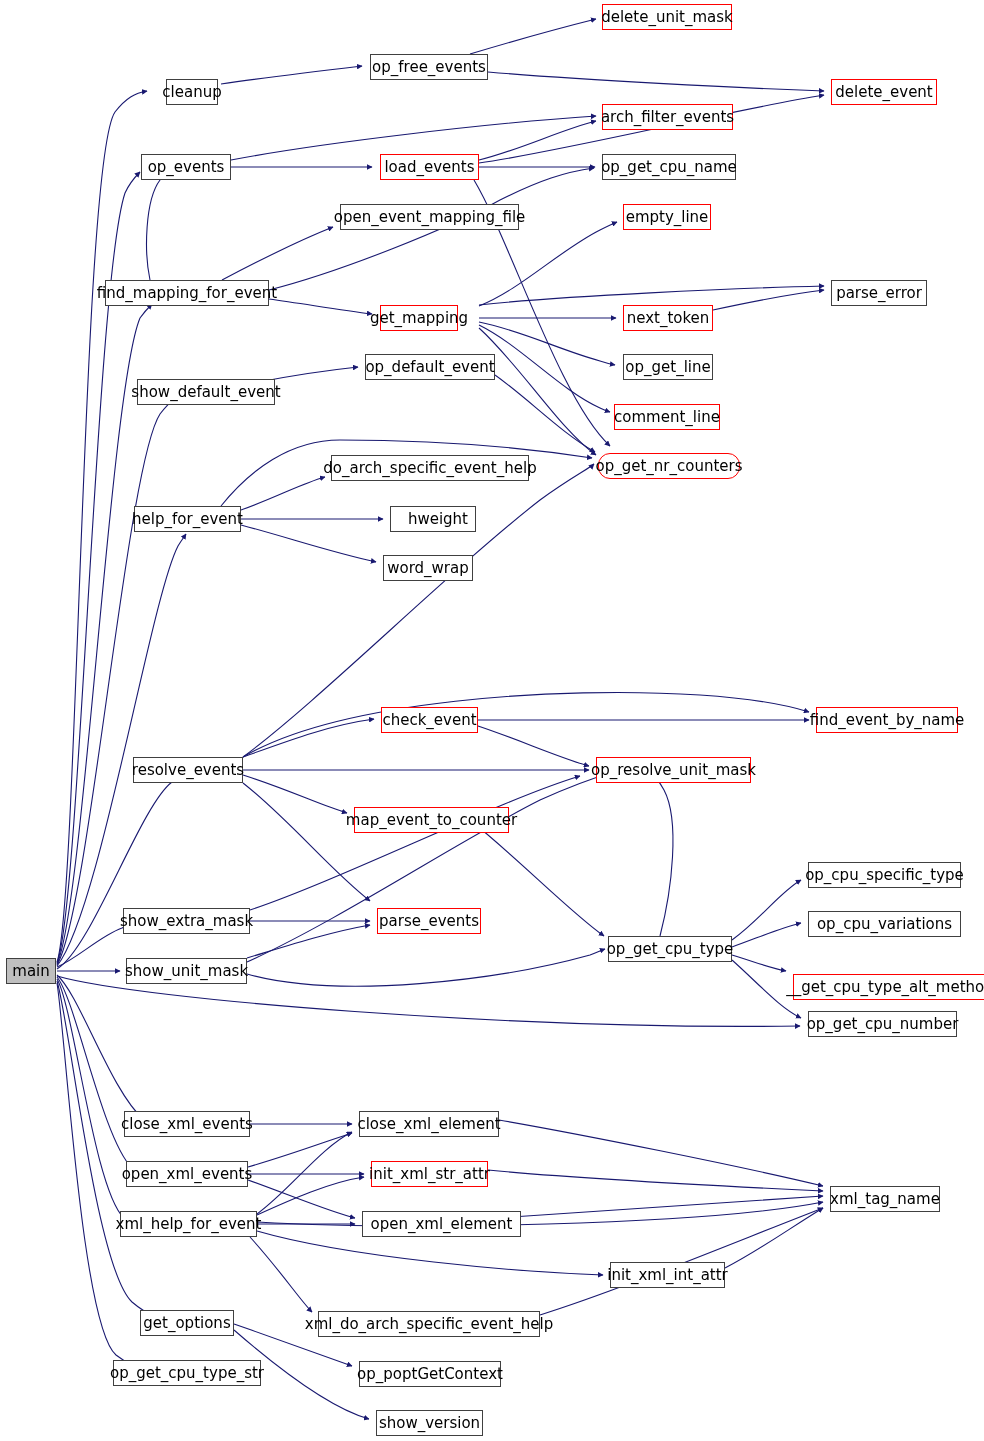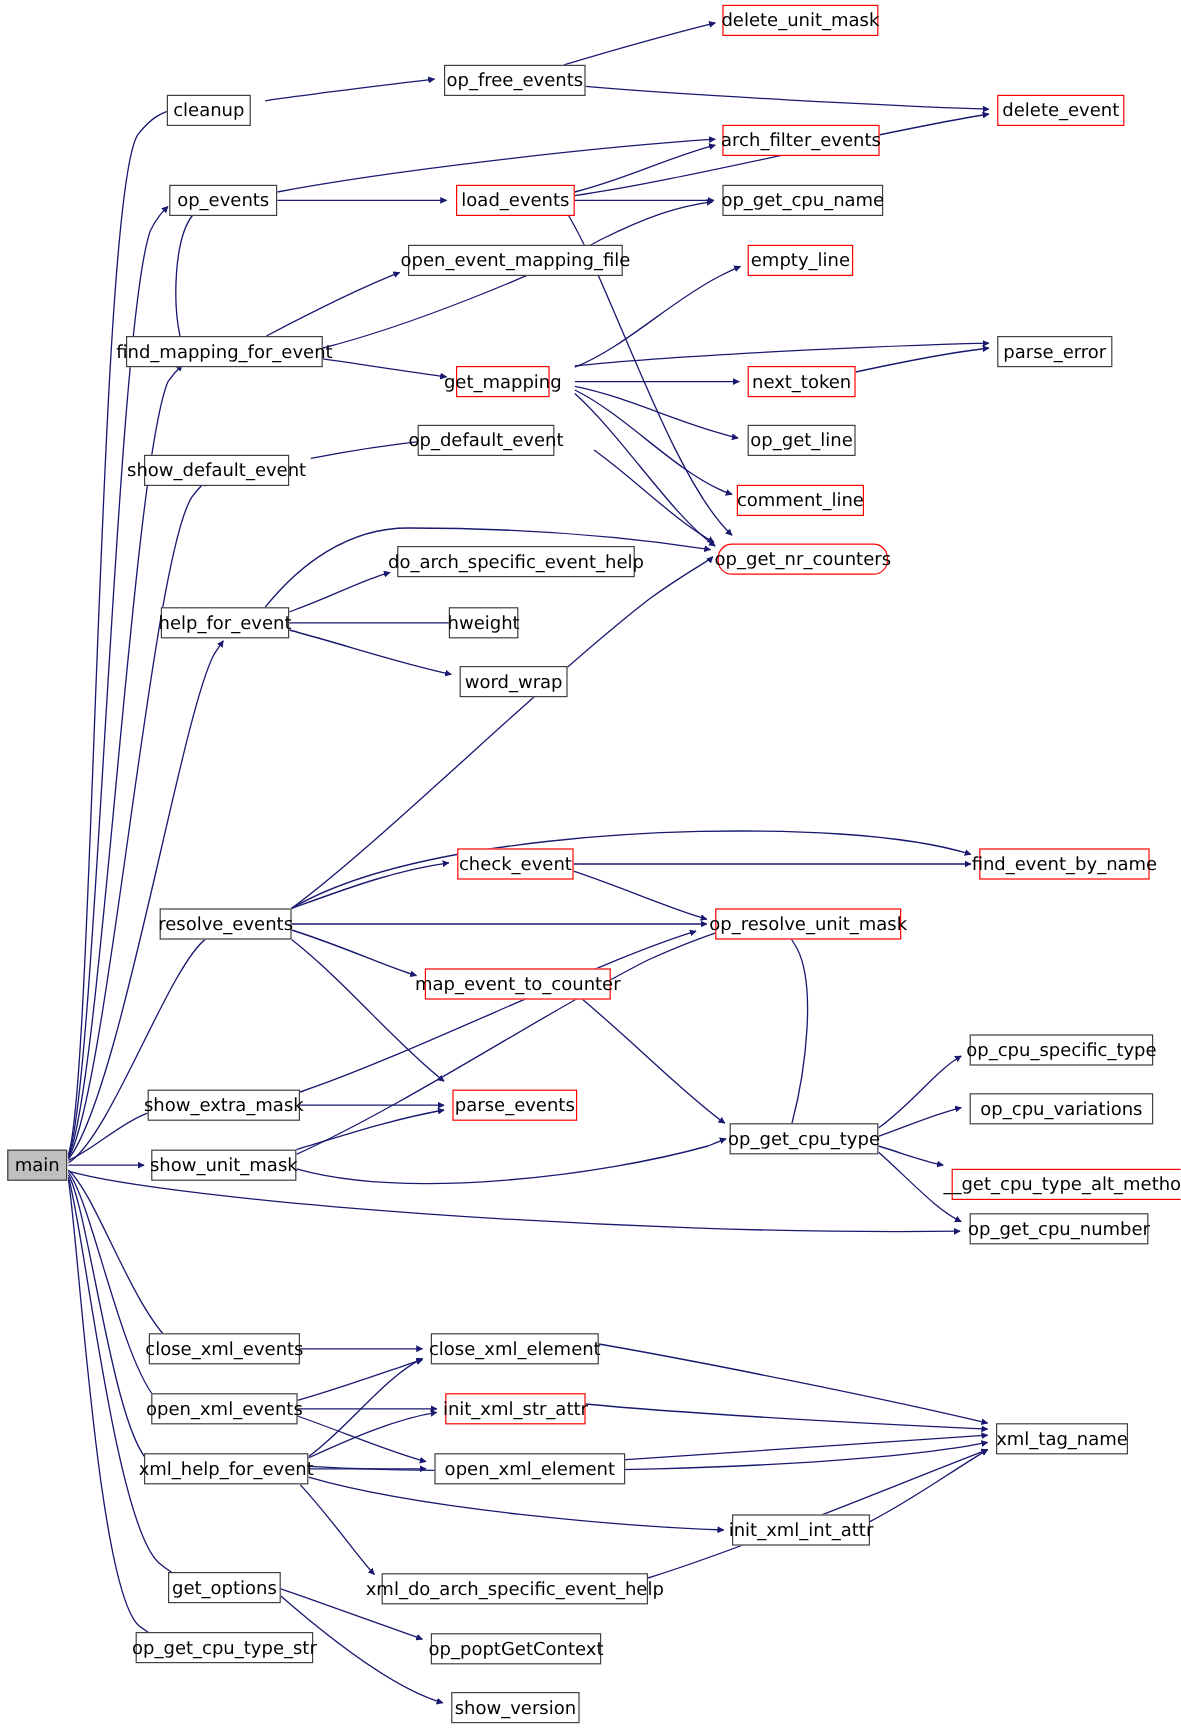--- a/index.html
+++ b/index.html
@@ -135,21 +135,21 @@
         <path d="M 725 1268 C 760 1250 790 1228 823 1208" fill="none" stroke="#191970" stroke-width="1.1" marker-end="url(#arrow)"></path>
         <path d="M 540 1315 C 620 1290 740 1240 823 1208" fill="none" stroke="#191970" stroke-width="1.1" marker-end="url(#arrow)"></path>
         <path d="M 234 1324 C 280 1340 330 1358 352 1366" fill="none" stroke="#191970" stroke-width="1.1" marker-end="url(#arrow)"></path>
         <path d="M 234 1330 C 280 1370 330 1408 369 1419" fill="none" stroke="#191970" stroke-width="1.1" marker-end="url(#arrow)"></path>
       </g>
   </svg>
   <div id="nodes-group">
       <div class="node current" style="left: 6px; top: 958px; width: 50px;">
         <span class="node-label">main</span>
       </div>
-      <div class="node" style="left: 139px; top: 79px; width: 70px; justify-content: center;">
+      <div class="node" style="left: 166px; top: 79px; width: 52px; justify-content: center;">
         <span class="node-label">cleanup</span>
       </div>
       <div class="node" style="left: 370px; top: 54px; width: 118px;">
         <span class="node-label">op_free_events</span>
       </div>
       <div class="node red" style="left: 602px; top: 4px; width: 130px;">
         <span class="node-label">delete_unit_mask</span>
       </div>
       <div class="node red" style="left: 831px; top: 79px; width: 106px;">
         <span class="node-label">delete_event</span>
@@ -180,39 +180,39 @@
       </div>
       <div class="node red" style="left: 623px; top: 305px; width: 90px;">
         <span class="node-label">next_token</span>
       </div>
       <div class="node" style="left: 831px; top: 280px; width: 96px;">
         <span class="node-label">parse_error</span>
       </div>
       <div class="node" style="left: 623px; top: 354px; width: 90px;">
         <span class="node-label">op_get_line</span>
       </div>
-      <div class="node" style="left: 120px; top: 379px; width: 121px;">
+      <div class="node" style="left: 137px; top: 379px; width: 138px;">
         <span class="node-label">show_default_event</span>
       </div>
-      <div class="node" style="left: 348px; top: 354px; width: 114px;">
+      <div class="node" style="left: 365px; top: 354px; width: 130px;">
         <span class="node-label">op_default_event</span>
       </div>
       <div class="node red" style="left: 614px; top: 404px; width: 106px;">
         <span class="node-label">comment_line</span>
       </div>
       <div class="node red" style="left: 598px; top: 453px; width: 142px; border-radius: 12px;">
         <span class="node-label">op_get_nr_counters</span>
       </div>
       <div class="node" style="left: 331px; top: 455px; width: 198px;">
         <span class="node-label">do_arch_specific_event_help</span>
       </div>
       <div class="node" style="left: 134px; top: 506px; width: 107px;">
         <span class="node-label">help_for_event</span>
       </div>
-      <div class="node" style="left: 374px; top: 506px; width: 58px;">
+      <div class="node" style="left: 390px; top: 506px; width: 86px; justify-content: flex-end;">
         <span class="node-label">hweight</span>
       </div>
       <div class="node" style="left: 383px; top: 555px; width: 90px;">
         <span class="node-label">word_wrap</span>
       </div>
       <div class="node red" style="left: 381px; top: 707px; width: 97px;">
         <span class="node-label">check_event</span>
       </div>
       <div class="node red" style="left: 816px; top: 707px; width: 142px;">
         <span class="node-label">find_event_by_name</span>

